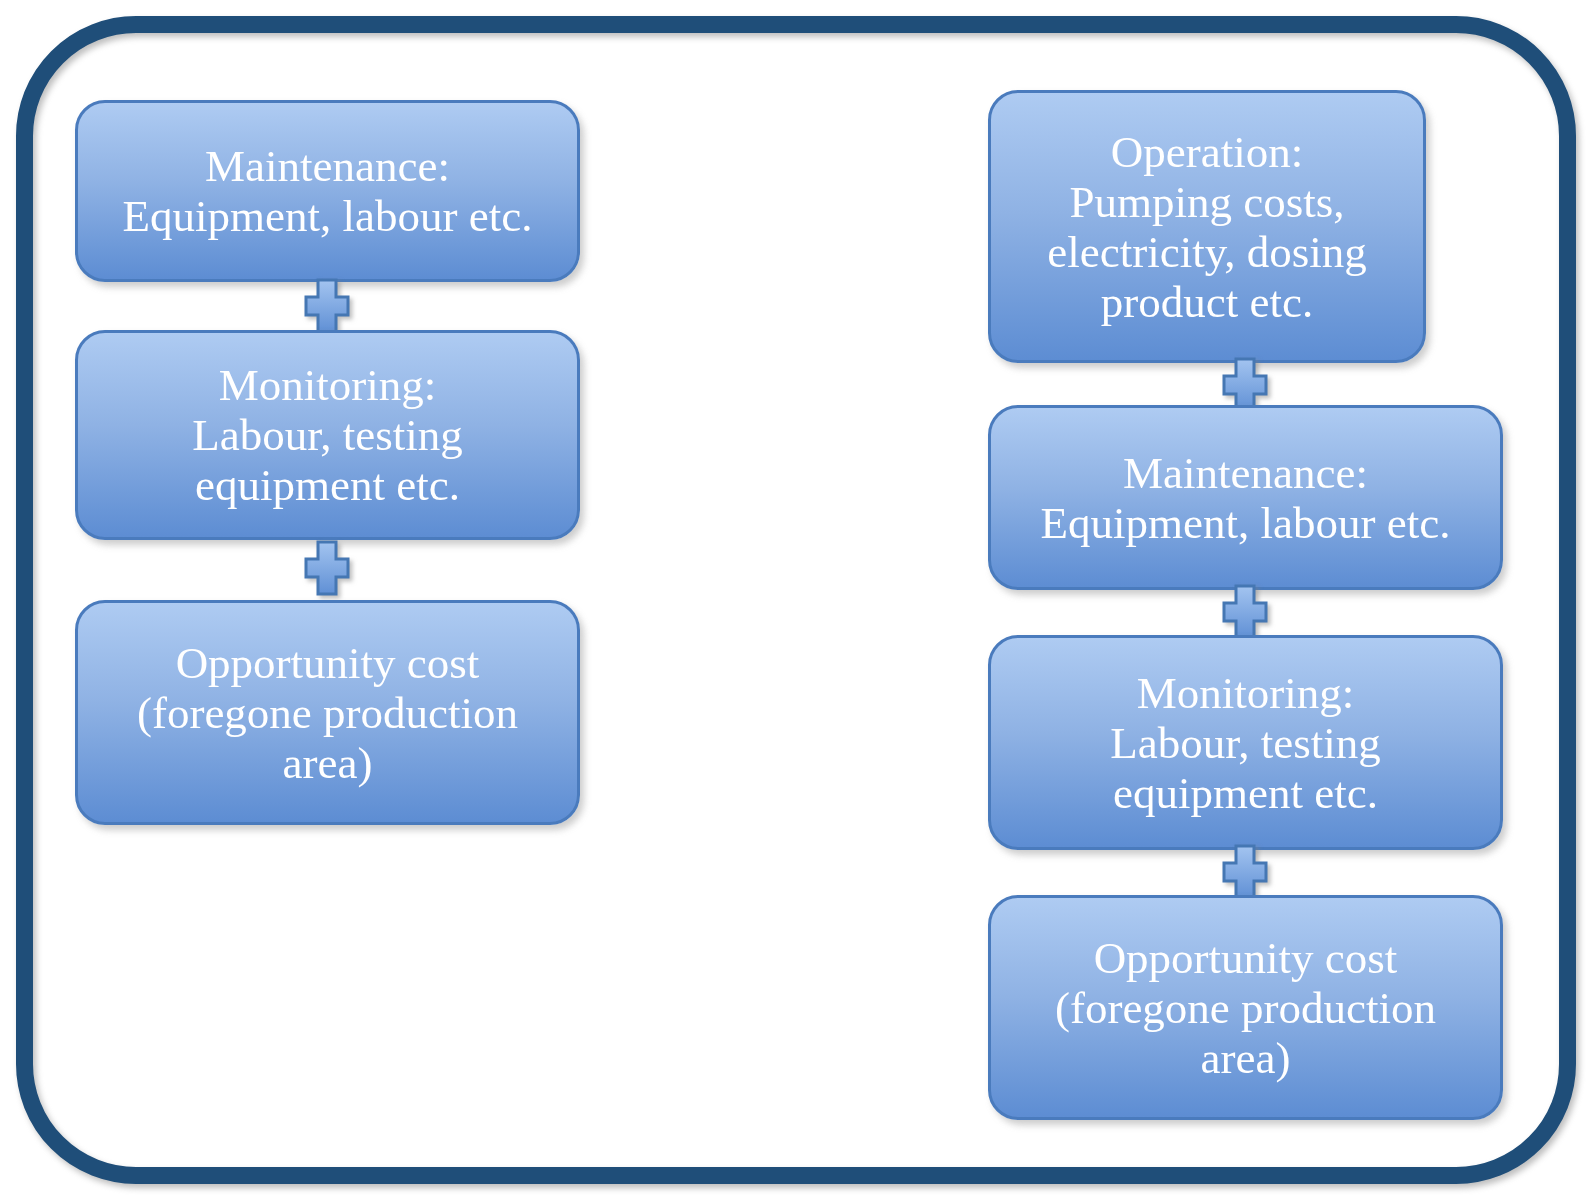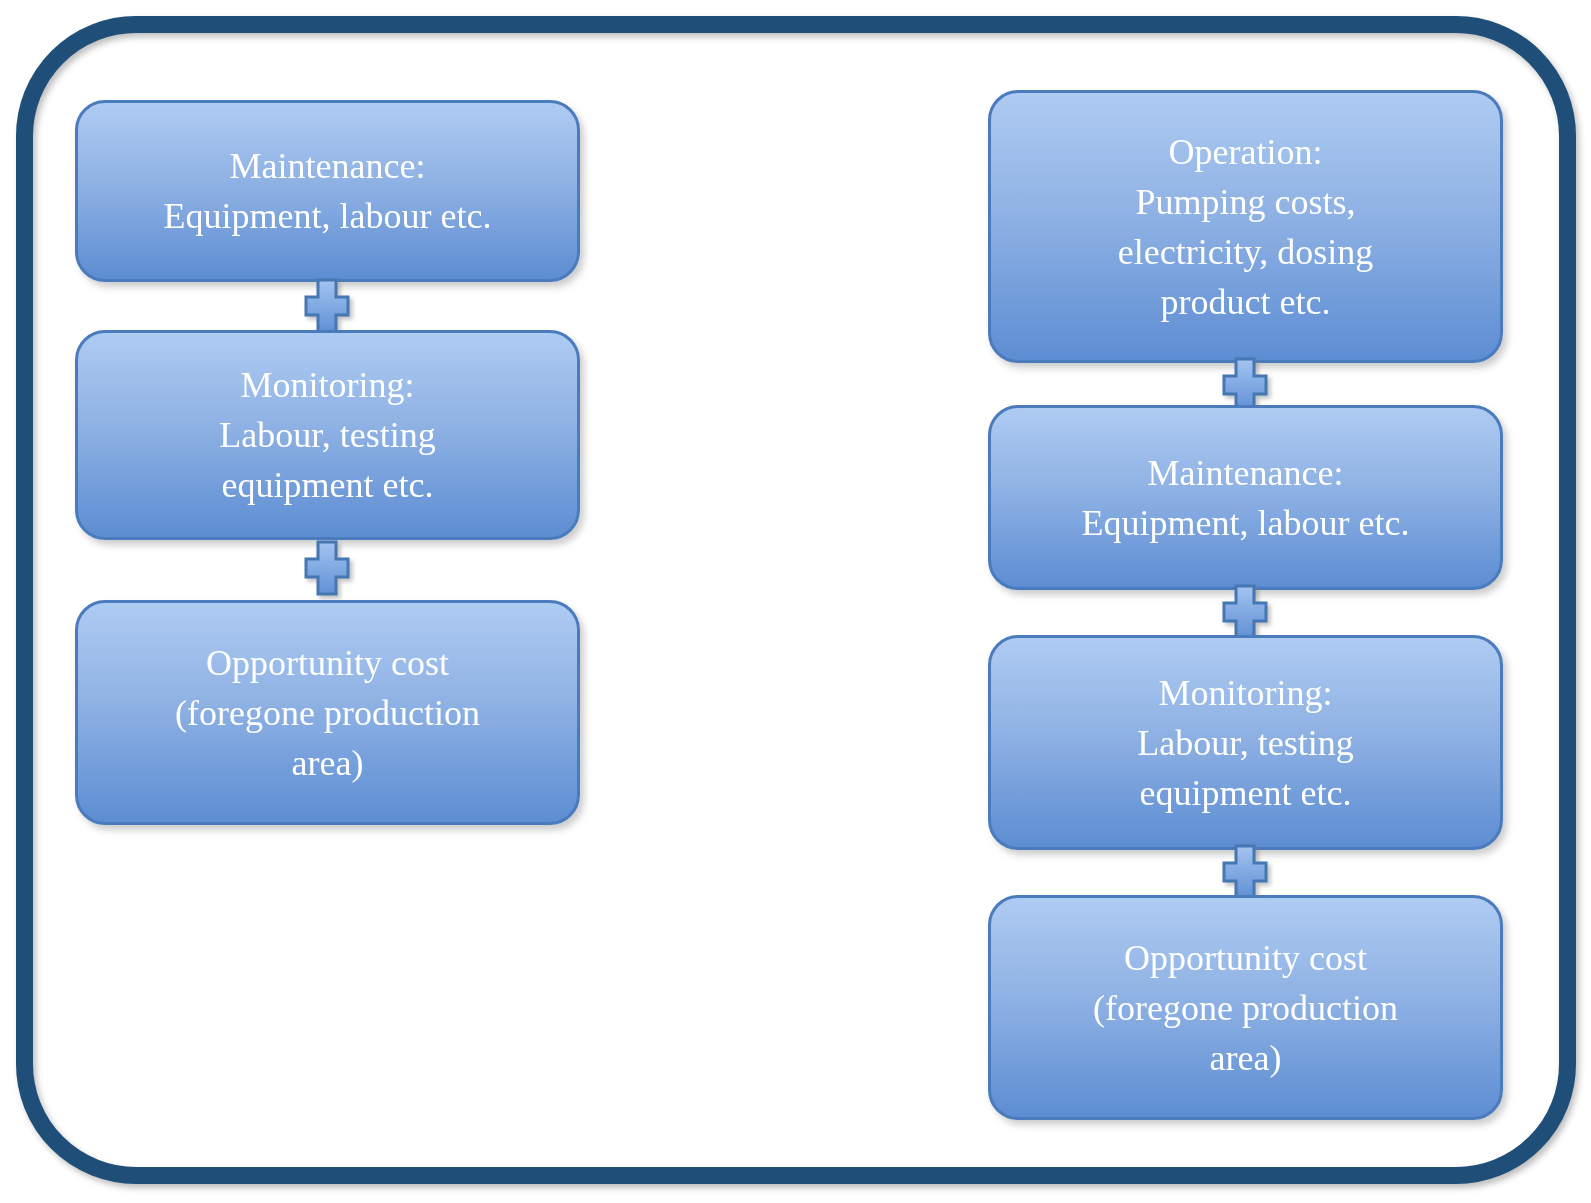--- a/index.html
+++ b/index.html
@@ -33,33 +33,33 @@
     line-height: 46px;
     white-space: pre-line;
   }
 
   .box {
     position: absolute;
     display: flex; align-items: center; justify-content: center;
     text-align: center;
     color: #ffffff;
     font-family: "Liberation Serif", "DejaVu Serif", serif;
-    font-size: 36px;
+    font-size: 45px;
     line-height: 50px;
     white-space: pre-line;
     background: linear-gradient(180deg, #AECBF2 0%, #8FB2E4 45%, #5D8DD3 100%);
     border: 3px solid #4A7BBD;
     border-radius: 30px;
     box-shadow: 4px 5px 7px rgba(130,130,130,0.40);
     padding: 8px 24px;
   }
   .b-l1 { left: 75px;  top: 100px; width: 505px; height: 182px; }
   .b-l2 { left: 75px;  top: 330px; width: 505px; height: 210px; }
   .b-l3 { left: 75px;  top: 600px; width: 505px; height: 225px; }
-  .b-r1 { left: 988px; top: 90px;  width: 515px; height: 273px; }
+  .b-r1 { left: 988px; top: 90px;  width: 438px; height: 273px; }
   .b-r2 { left: 988px; top: 405px; width: 515px; height: 185px; }
   .b-r3 { left: 988px; top: 635px; width: 515px; height: 215px; }
   .b-r4 { left: 988px; top: 895px; width: 515px; height: 225px; }
 
   .plus {
     position: absolute;
     width: 46px; height: 56px;
     filter: drop-shadow(3px 3px 2px rgba(130,130,130,0.5));
   }
   .p-l1 { left: 304px;  top: 278px; }

